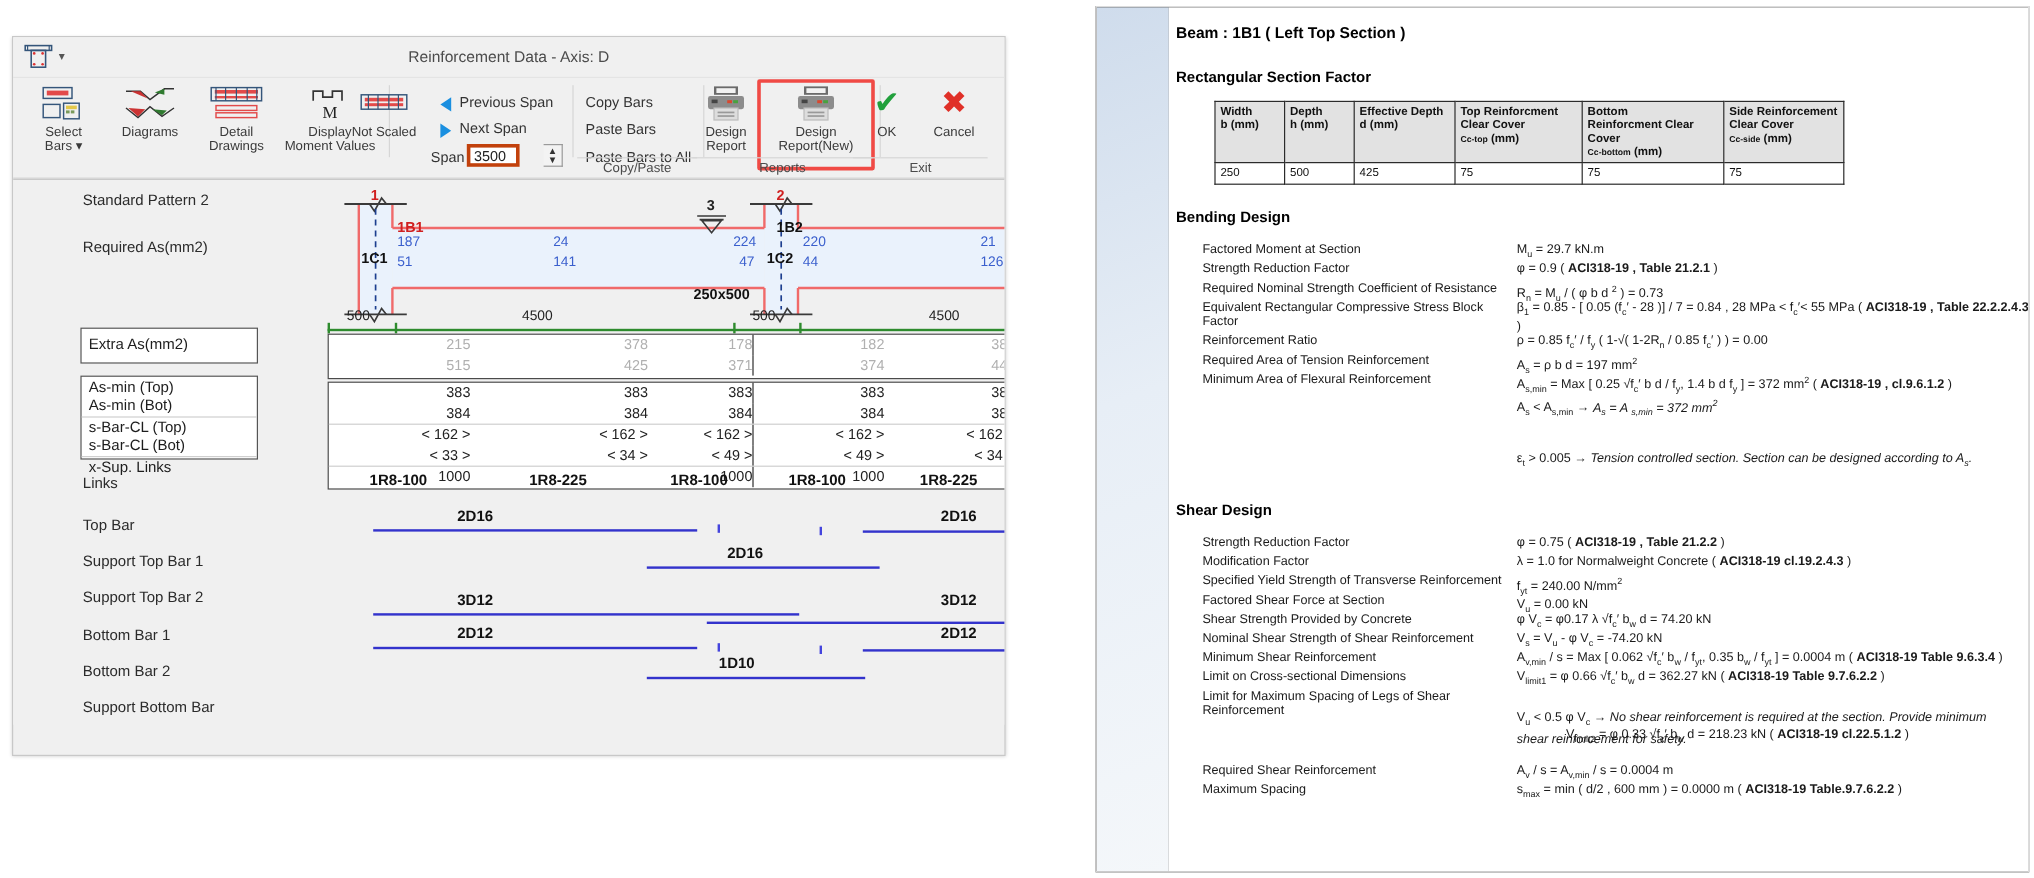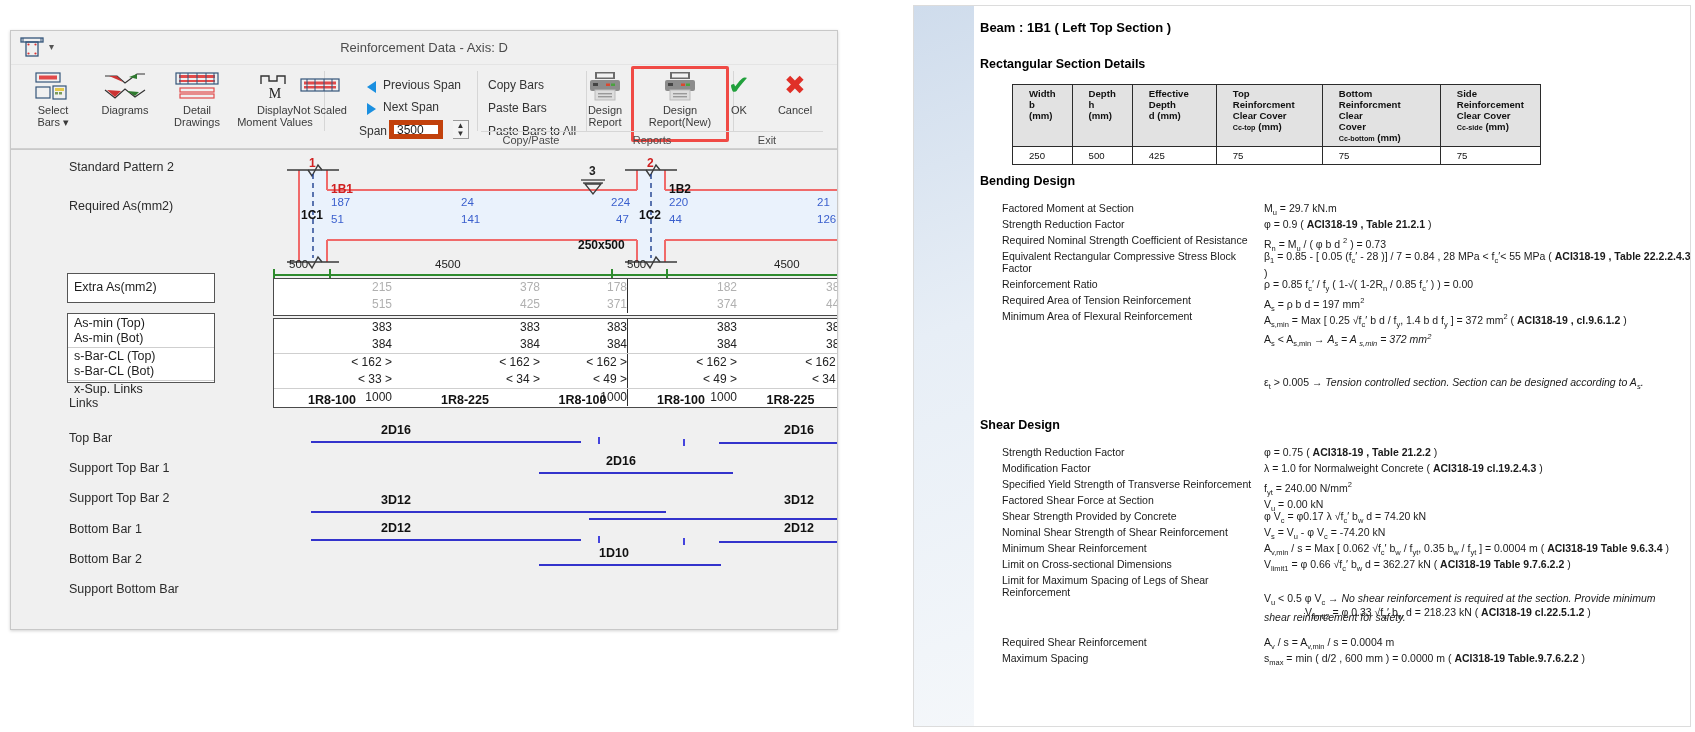--- a/index.html
+++ b/index.html
@@ -89,22 +89,22 @@
   .tri { width: 0; height: 0; display: inline-block; }
   .tri-left {
     border-top: 6px solid transparent; border-bottom: 6px solid transparent;
     border-right: 9px solid #1a8fe0;
   }
   .tri-right {
     border-top: 6px solid transparent; border-bottom: 6px solid transparent;
     border-left: 9px solid #1a8fe0;
   }
   #span-input {
-    position: absolute; width: 54px; height: 19px;
-    border: 5px solid #c2410c; background: #fff;
+    position: absolute; width: 44px; height: 19px;
+    border: 3px solid #c2410c; background: #fff;
     font-size: 12px; padding: 0 3px; color: #222;
     font-family: "Liberation Sans", sans-serif;
   }
   #span-spin {
     position: absolute; width: 16px; height: 19px;
     border: 1px solid #9a9a9a; border-left: none; background: #f3f3f3;
     font-size: 8px; color: #333; text-align: center; line-height: 8px;
     padding-top: 1px;
   }
   #highlight-box {
@@ -186,21 +186,21 @@
   sup { font-size: 7.5px; }
 
   #sect-table {
     position: absolute; left: 38px; top: 78px;
     border-collapse: collapse;
   }
   #sect-table th, #sect-table td {
     border: 1px solid #2b2b2b;
     font-size: 9.6px; color: #111;
     vertical-align: top; text-align: left;
-    padding: 3px 16px;
+    padding: 3px 4px;
   }
   #sect-table th { background: #e2e2e2; font-weight: bold; height: 44px; }
   #sect-table td { height: 16px; font-weight: normal; }
   .tiny { font-size: 7.2px; font-weight: bold; }
 </style>
 </head>
 <body>
 
 <div id="root">
 
@@ -457,21 +457,21 @@
           <line x1="312" y1="25" x2="332" y2="25" stroke="#3a3a3a" stroke-width="1.3"></line>
           <path d="M314 26 L330 26 L322 36 Z" fill="none" stroke="#3a3a3a" stroke-width="1.3"></path>
         </svg>
 
         <div style="position:absolute; left:38px; top:-2px; font-size:12px; font-weight:bold; color:#d02020;">1</div>
         <div style="position:absolute; left:376px; top:-2px; font-size:12px; font-weight:bold; color:#d02020;">2</div>
         <div style="position:absolute; left:318px; top:6px; font-size:12px; font-weight:bold; color:#222;">3</div>
         <div style="position:absolute; left:30px; top:50px; font-size:12px; font-weight:bold; color:#111;">1C1</div>
         <div style="position:absolute; left:368px; top:50px; font-size:12px; font-weight:bold; color:#111;">1C2</div>
         <div style="position:absolute; left:60px; top:24px; font-size:12px; font-weight:bold; color:#d02020;">1B1</div>
-        <div style="position:absolute; left:398px; top:24px; font-size:12px; font-weight:bold; color:#111;">1B2</div>
+        <div style="position:absolute; left:376px; top:24px; font-size:12px; font-weight:bold; color:#111;">1B2</div>
         <div style="position:absolute; left:307px; top:80px; font-size:12px; font-weight:bold; color:#111;">250x500</div>
 
         <div style="position:absolute; left:60px; top:38px; font-size:11.5px; color:#3a5fcd;">187</div>
         <div style="position:absolute; left:190px; top:38px; font-size:11.5px; color:#3a5fcd;">24</div>
         <div style="position:absolute; left:340px; top:38px; font-size:11.5px; color:#3a5fcd;">224</div>
         <div style="position:absolute; left:398px; top:38px; font-size:11.5px; color:#3a5fcd;">220</div>
         <div style="position:absolute; left:546px; top:38px; font-size:11.5px; color:#3a5fcd;">21</div>
 
         <div style="position:absolute; left:60px; top:55px; font-size:11.5px; color:#3a5fcd;">51</div>
         <div style="position:absolute; left:190px; top:55px; font-size:11.5px; color:#3a5fcd;">141</div>
@@ -580,21 +580,21 @@
       <div class="bar" style="left:528px; top:414px; width:182px;"></div>
     </div>
   </div>
 
   <div id="report-outer">
     <div id="report-bg-strip"></div>
     <div id="report-page">
 
       <div class="rpt-h1" style="position:absolute; left:6px; top:14px;">Beam : 1B1 ( Left Top Section )</div>
 
-      <div class="rpt-h2" style="position:absolute; left:6px; top:51px;">Rectangular Section Details</div>
+      <div class="rpt-h2" style="position:absolute; left:6px; top:51px;">Rectangular Section Factor</div>
 
       <table id="sect-table">
         <tbody>
             <tr>
           <th style="width:58px;">
             <span>Width</span><br>
             <span>b (mm)</span>
           </th>
           <th style="width:58px;">
             <span>Depth</span><br>

